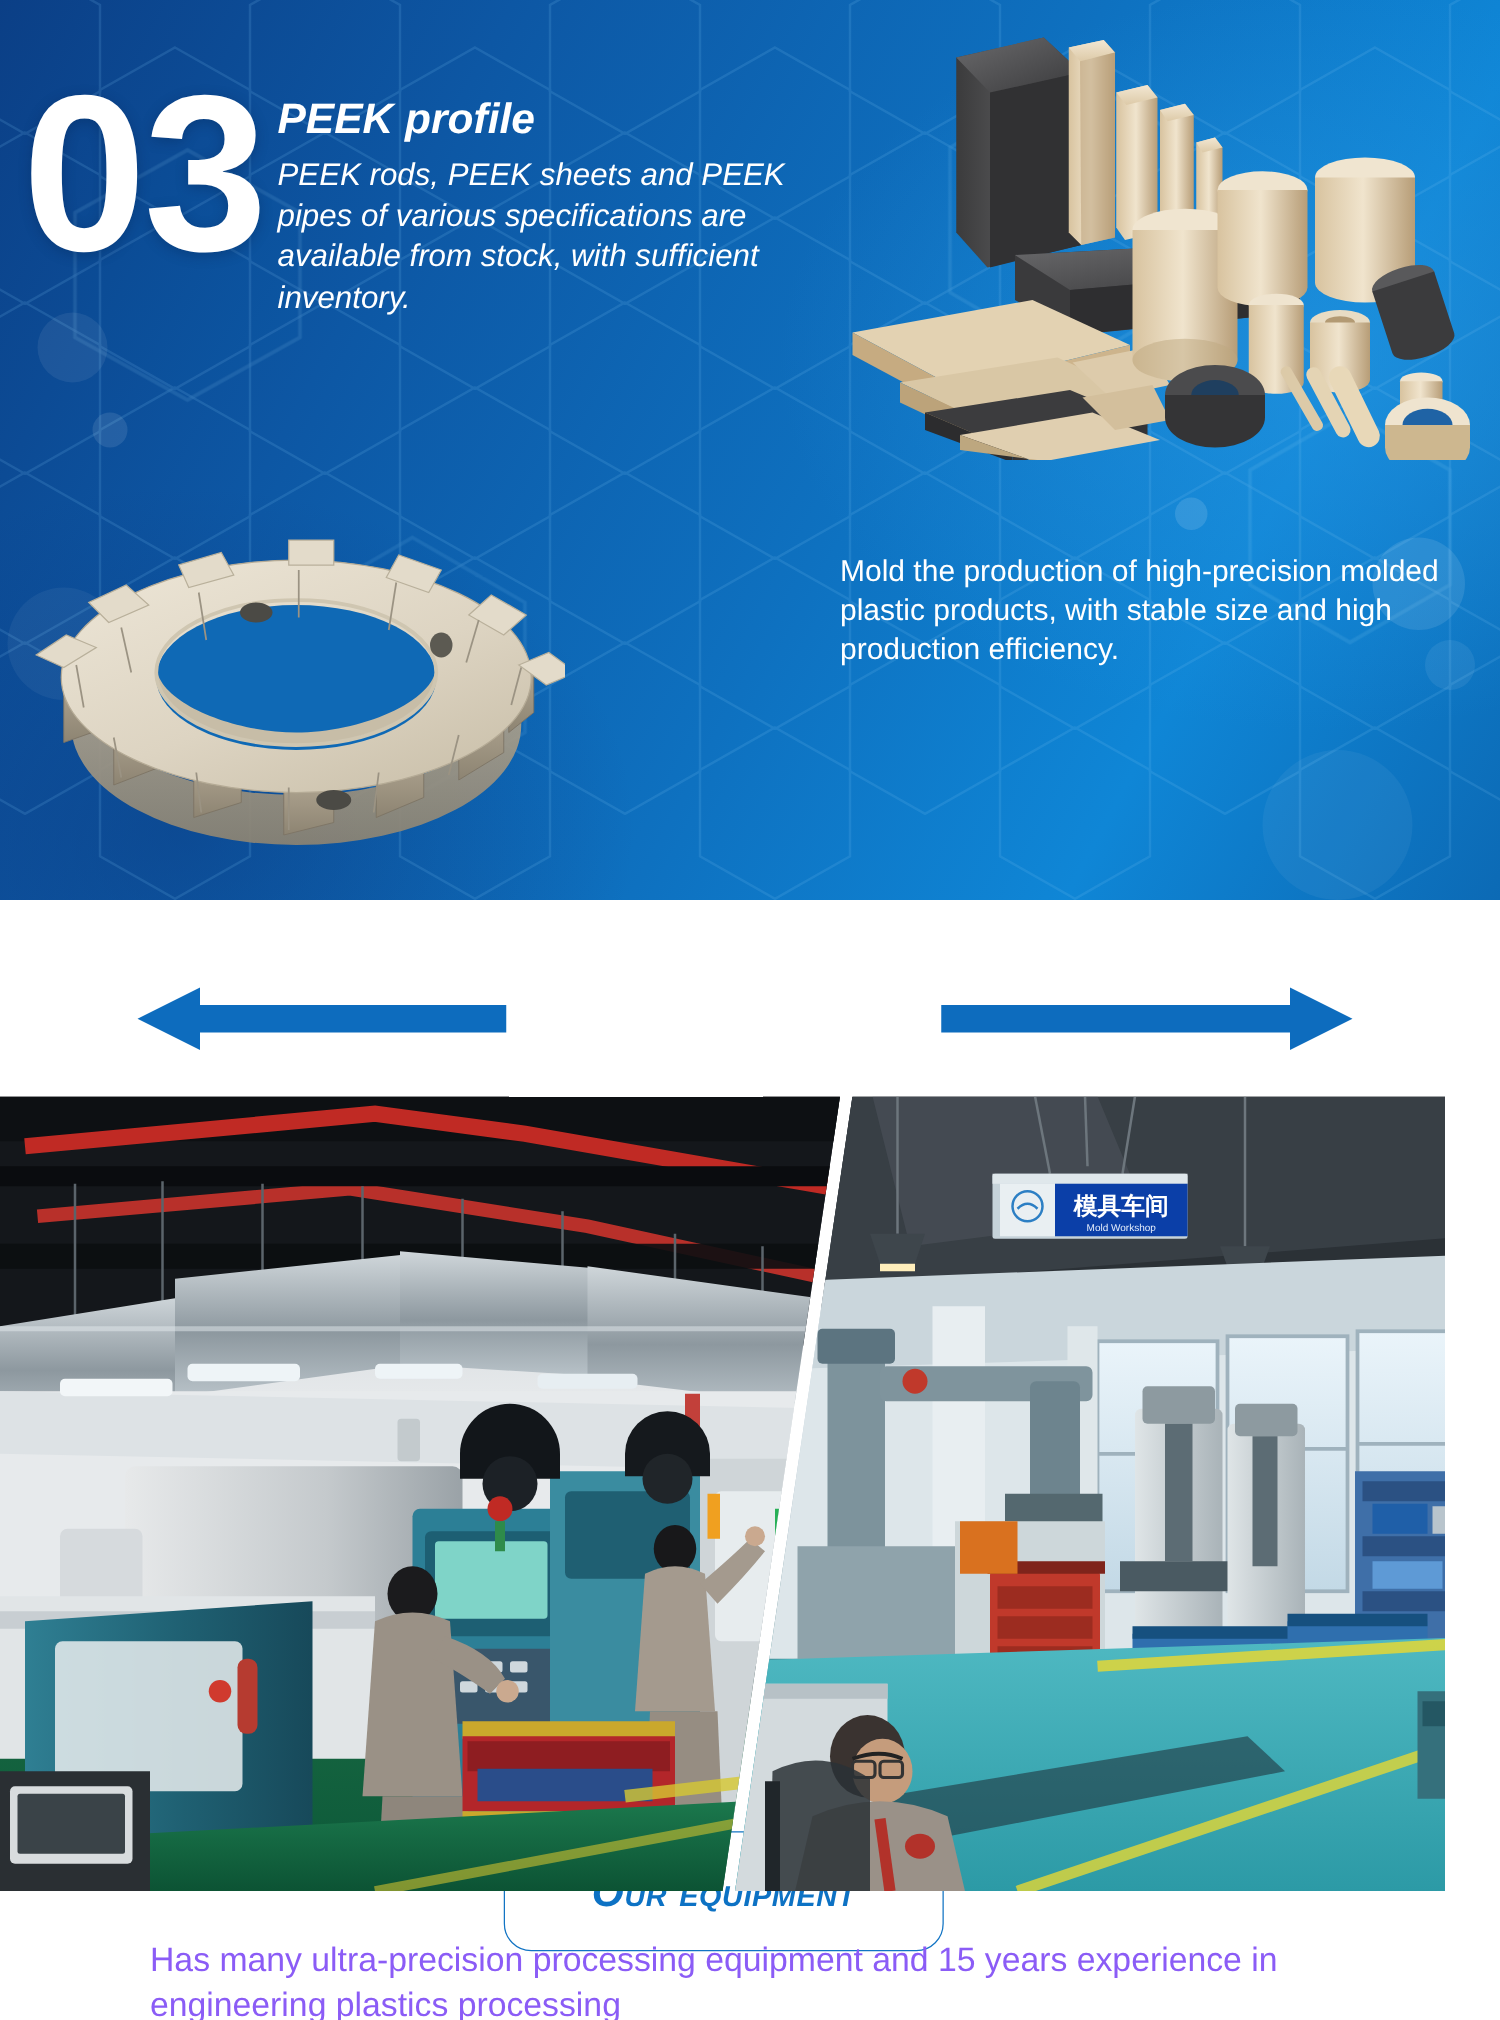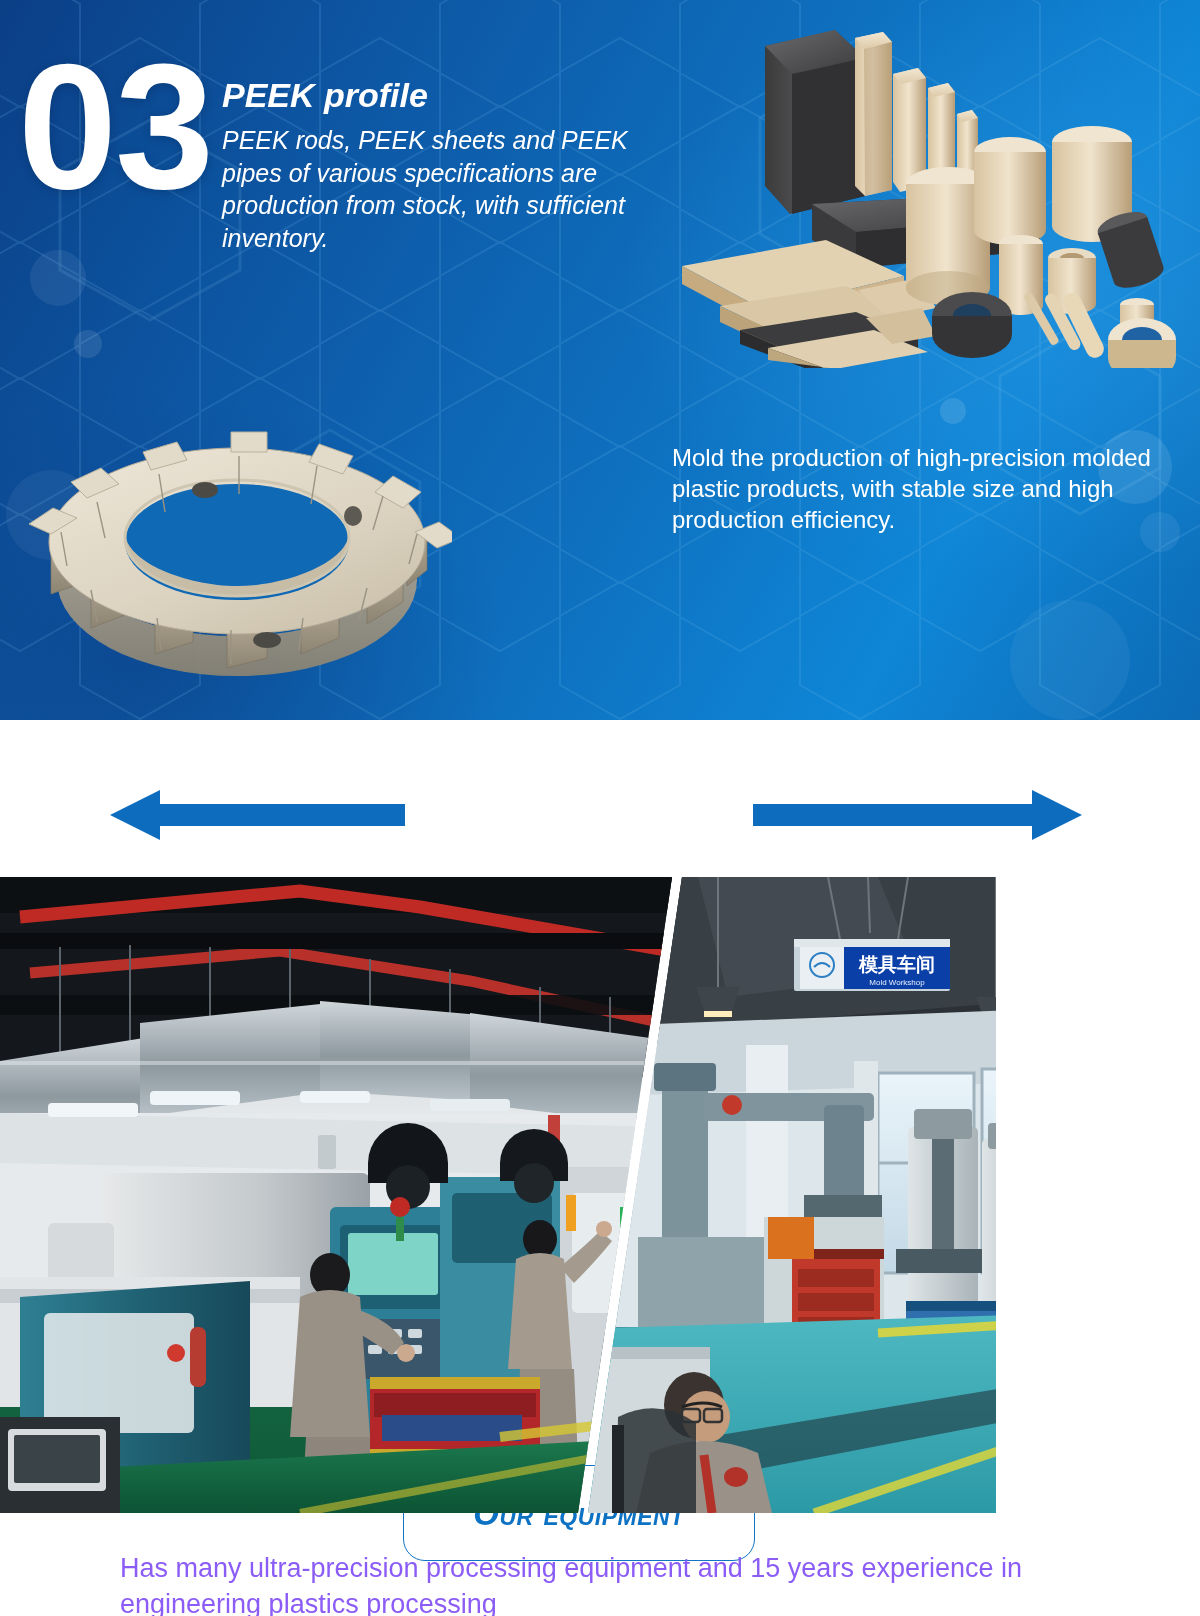--- a/index.html
+++ b/index.html
@@ -20,21 +20,21 @@
   
   .hexlayer { position:absolute; inset:0; opacity:.30; }
   .hexlayer svg { display:block; width:100%; height:100%; }
   .bubbles { position:absolute; inset:0; }
   .bub { position:absolute; border-radius:50%; }
 
   .bignum {
     position:absolute; color:#fff; font-weight:bold; line-height:.82;
     letter-spacing:-2px; text-shadow:0 2px 10px rgba(0,30,70,.30);
   }
-  #num03 { left:18px;  top:54px;  font-size:178px; }
+  #num03 { left:18px;  top:66px;  font-size:178px; }
   #num04 { left:458px; top:430px; font-size:166px; }
 
   .txtcol03 { position:absolute; left:222px; top:76px; width:440px;font-style:italic; }
   .txtcol04 { position:absolute; left:672px; top:442px; width:500px; }
 
   .h-title { color:#fff; font-weight:bold; font-size:34px; line-height:1.12;
              margin-bottom:10px; white-space:nowrap; }
   .h-title.sm { font-size:31px; }
   .h-body  { color:#fff; font-size:25px; line-height:1.30; font-weight:400; }
   .h-body.sm { font-size:24px; line-height:1.30; }
@@ -55,21 +55,21 @@
     border:1.6px solid #1274c4; border-radius:22px; background:#fff;
     display:flex; align-items:center; justify-content:center;
   }
   .strengthtxt {
     color:#0d72c4; font-weight:bold; font-style:italic; font-size:33px;
     letter-spacing:.5px; white-space:nowrap; font-variant:small-caps;
     transform:translateY(1px);
   }
 
   
-  .photos { position:absolute; left:0; top:877px; width:996px; height:636px; overflow:hidden; }
+  .photos { position:absolute; left:0; top:877px; width:1156px; height:636px; overflow:hidden; }
   .photo { position:absolute; top:0; height:636px; overflow:hidden; }
   .photoL { left:0;   width:672px; clip-path:polygon(0 0, 672px 0, 578px 636px, 0 636px); }
   .photoR { left:578px; width:622px; clip-path:polygon(104px 0, 622px 0, 622px 636px, 10px 636px); }
   .photoR .inner, .photoL .inner { position:absolute; inset:0; }
 
   
   .scnL {
     position:absolute; inset:0;
     background:
       linear-gradient(180deg,#15181c 0%,#1d2127 14%,#2a3038 20%,
@@ -395,21 +395,21 @@
             <path d="M130,40 l-8,32"></path>
           </g>
         </g>
       </svg>
     </div>
 
     <div class="bignum" id="num03">03</div>
 
     <div class="txtcol03">
       <div class="h-title">PEEK profile</div>
-      <div class="h-body">PEEK rods, PEEK sheets and PEEK pipes of various specifications are production from stock, with sufficient inventory.</div>
+      <div class="h-body">PEEK rods, PEEK sheets and PEEK pipes of various specifications are available from stock, with sufficient inventory.</div>
     </div>
 
     <div class="txtcol04">
       <div class="h-body sm">Mold the production of high-precision molded plastic products, with stable size and high production efficiency.</div>
     </div>
   </div>
 
   <div class="band">
     <svg class="arrowbar" viewBox="0 0 1200 157">
 

